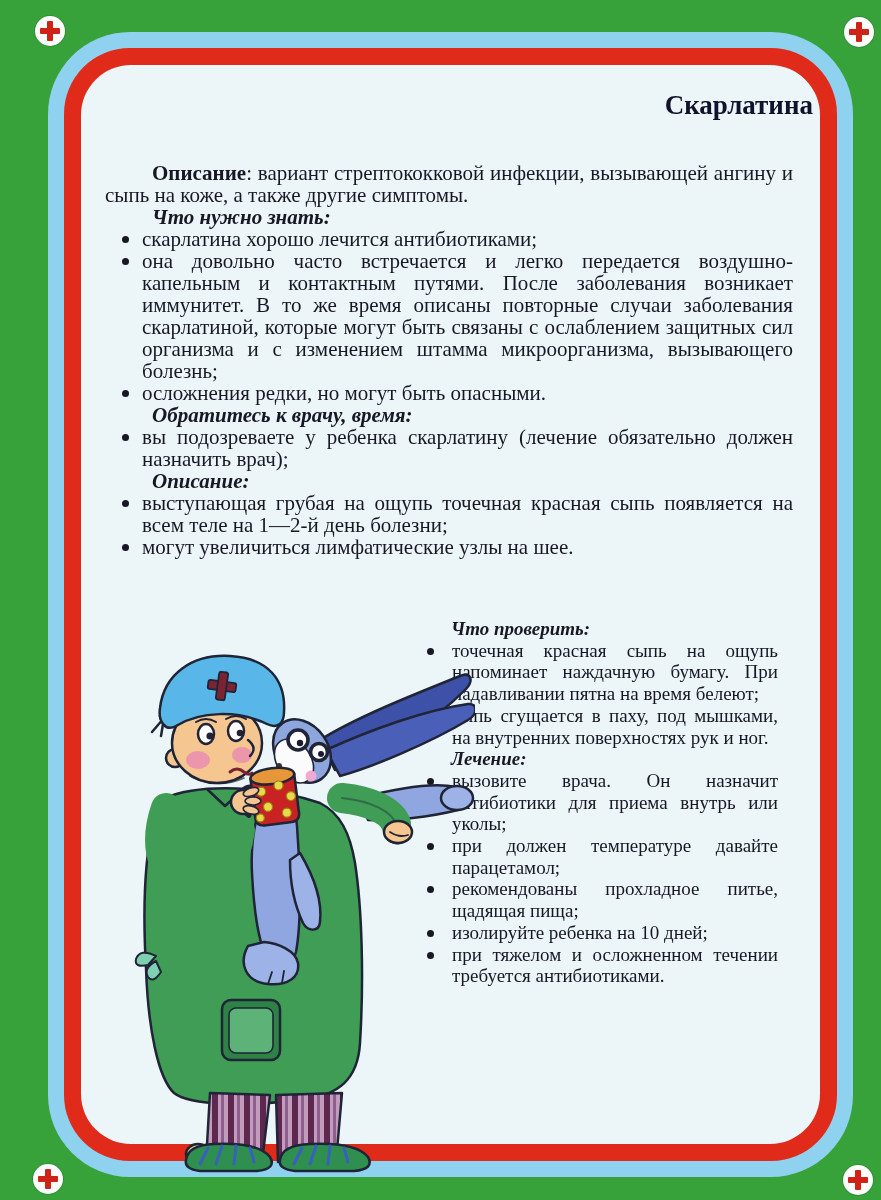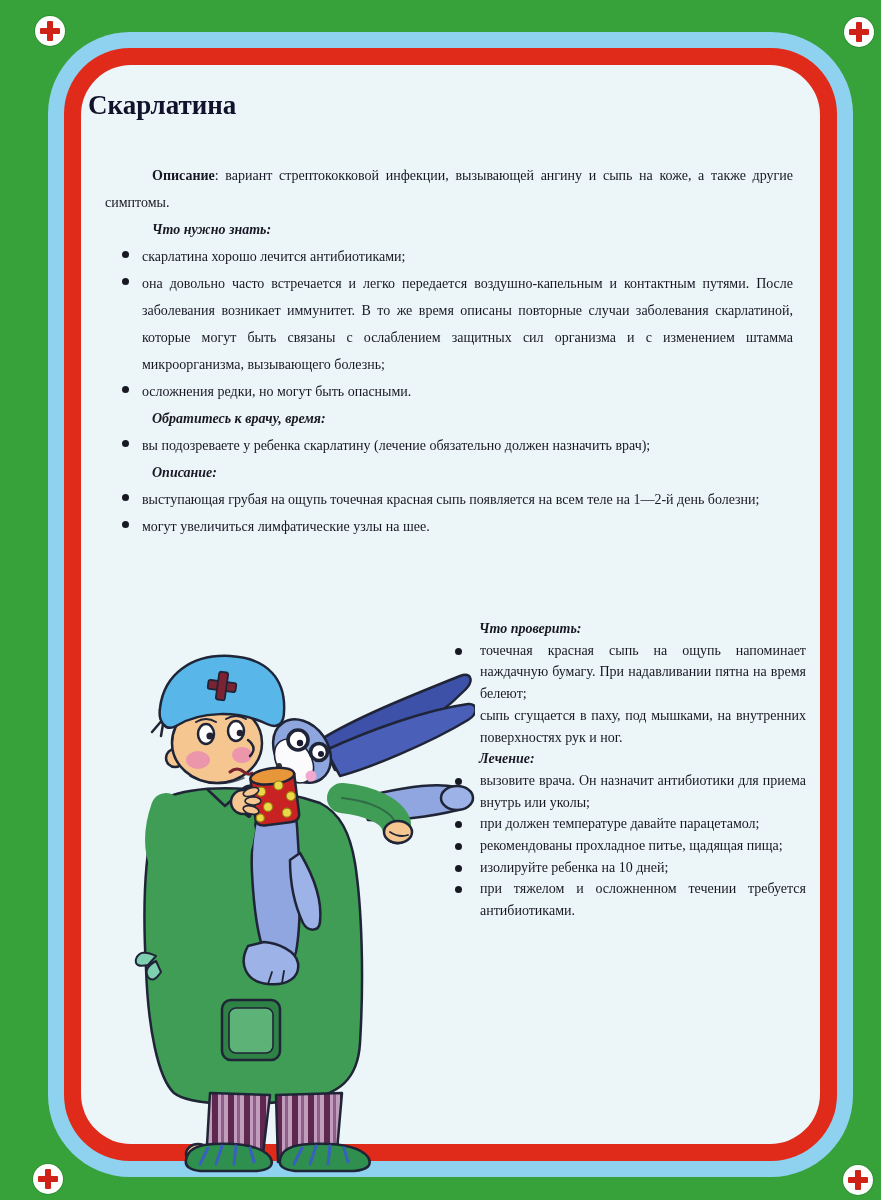--- a/index.html
+++ b/index.html
@@ -31,30 +31,30 @@
   .card-inner{
     position:absolute;left:17px;top:17px;right:17px;bottom:17px;
     background:#ecf5f7;border-radius:50px;
   }
   
   .content{
     position:absolute;left:88px;top:62px;width:725px;height:1086px;
   }
   .page-title{
     position:absolute;left:0;top:28px;width:100%;
-    text-align:left;font-weight:bold;font-size:27px;color:#11122b;
+    text-align:right;font-weight:bold;font-size:27px;color:#11122b;
     margin:0;
   }
   .text-left{
     position:absolute;left:17px;top:100px;width:688px;
-    font-size:14px;line-height:27px;text-align:justify;
+    font-size:21px;line-height:22px;text-align:justify;
   }
   .text-right{
-    position:absolute;left:366px;top:556px;width:352px;
-    font-size:14px;line-height:21.7px;text-align:justify;
+    position:absolute;left:338px;top:556px;width:352px;
+    font-size:19px;line-height:21.7px;text-align:justify;
   }
   p.intro{margin:0;text-indent:47px;}
   p.h{margin:0;font-weight:bold;padding-left:47px;text-align:left;font-style:italic;}
   .text-right p.h{padding-left:25px;}
   ul.blist{margin:0;padding:0;list-style:none;}
   ul.blist li{display:flex;align-items:flex-start;}
   .dot-cell{flex:0 0 37px;box-sizing:border-box;padding-left:17px;}
   .text-right .dot-cell{flex:0 0 26px;padding-left:1px;}
   .dot{display:block;width:7px;height:7px;border-radius:50%;background:#181824;margin-top:8px;}
   .li-text{flex:1 1 auto;text-align:justify;}

